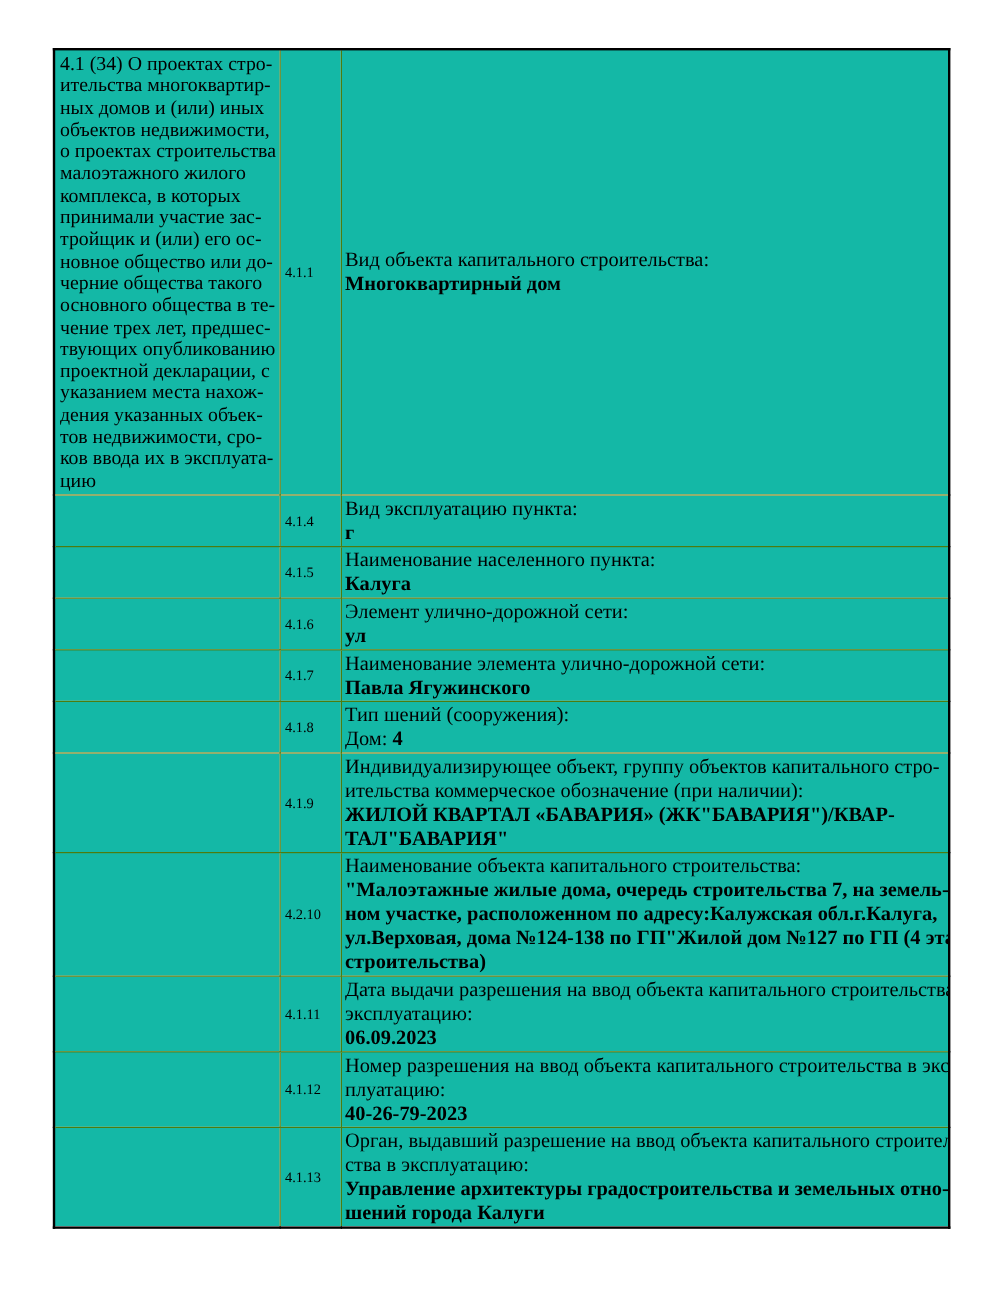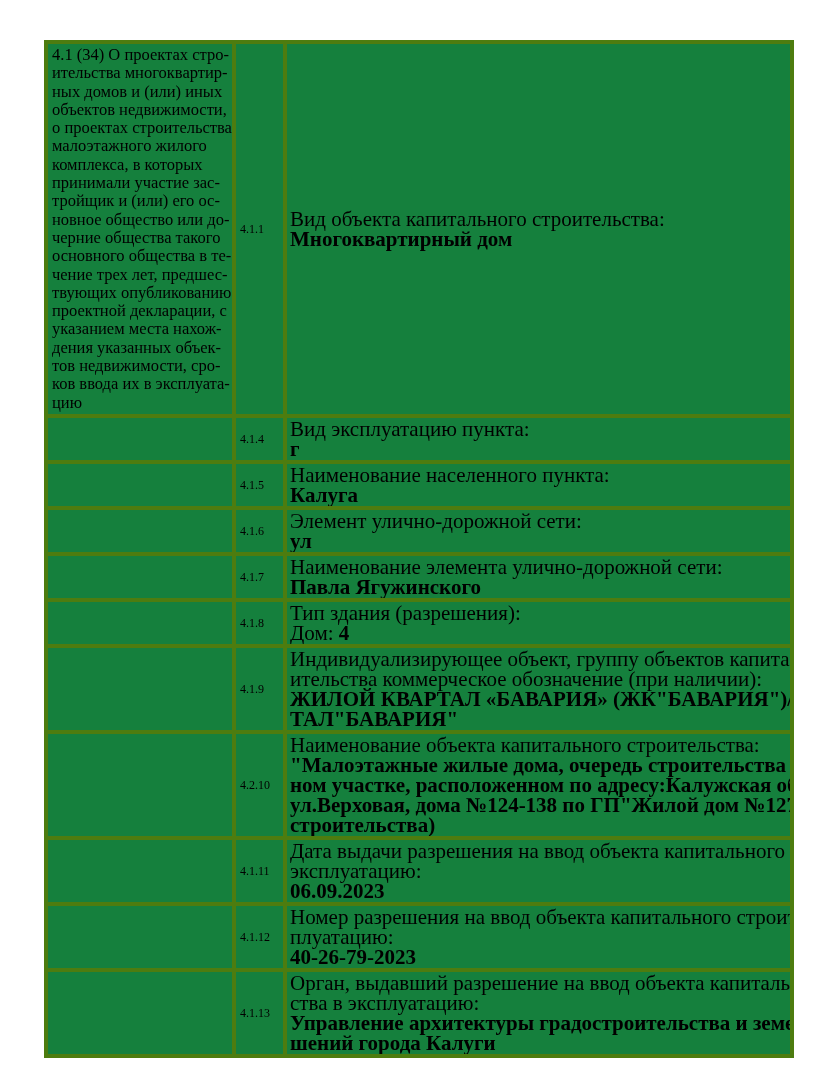--- a/index.html
+++ b/index.html
@@ -19,43 +19,43 @@
     font-family: "Liberation Serif", "DejaVu Serif", serif;
     color: #000000;
   }
   table.decl-table {
     border-collapse: collapse;
     table-layout: fixed;
     width: 746px;
     border: 2px solid #000000;
   }
   table.decl-table td {
-    border: 4px solid #4d7c0f;
+    border: 1px solid #4d7c0f;
     overflow: hidden;
-    background: #15803d;
+    background: #14b8a6;
   }
   td.c1 {
     width: 188px;
     vertical-align: top;
     padding: 2px 3px 2px 4px;
     font-size: 16.5px;
     line-height: 18.3px;
   }
   td.c2 {
     width: 51px;
     vertical-align: middle;
     padding: 1px 2px 1px 4px;
     font-size: 12px;
     line-height: 20px;
   }
   td.c3 {
     width: 507px;
     vertical-align: middle;
     padding: 1px 2px 1px 3px;
-    font-size: 21px;
+    font-size: 17px;
     line-height: 20px;
   }
   .pre { white-space: pre; }
   .lbl { white-space: pre; font-weight: normal; }
   .val { white-space: pre; font-weight: bold; }
   .val-inline { font-weight: bold; }
   .pfx { font-weight: normal; text-align: center; }
 </style>
 </head>
 <body>
@@ -126,21 +126,21 @@
         <td class="c2">4.1.7</td>
         <td class="c3">
           <div class="lbl">Наименование элемента улично-дорожной сети:</div>
           <div class="val">Павла Ягужинского</div>
         </td>
       </tr>
       <tr>
         <td class="c1"></td>
         <td class="c2">4.1.8</td>
         <td class="c3">
-          <div class="lbl">Тип здания (разрешения):</div>
+          <div class="lbl">Тип шений (сооружения):</div>
           <div><span class="pfx">Дом: </span><span class="val-inline">4</span></div>
         </td>
       </tr>
       <tr>
         <td class="c1"></td>
         <td class="c2">4.1.9</td>
         <td class="c3">
           <div class="lbl">Индивидуализирующее объект, группу объектов капитального стро-
 ительства коммерческое обозначение (при наличии):</div>
           <div class="val">ЖИЛОЙ КВАРТАЛ «БАВАРИЯ» (ЖК"БАВАРИЯ")/КВАР-

